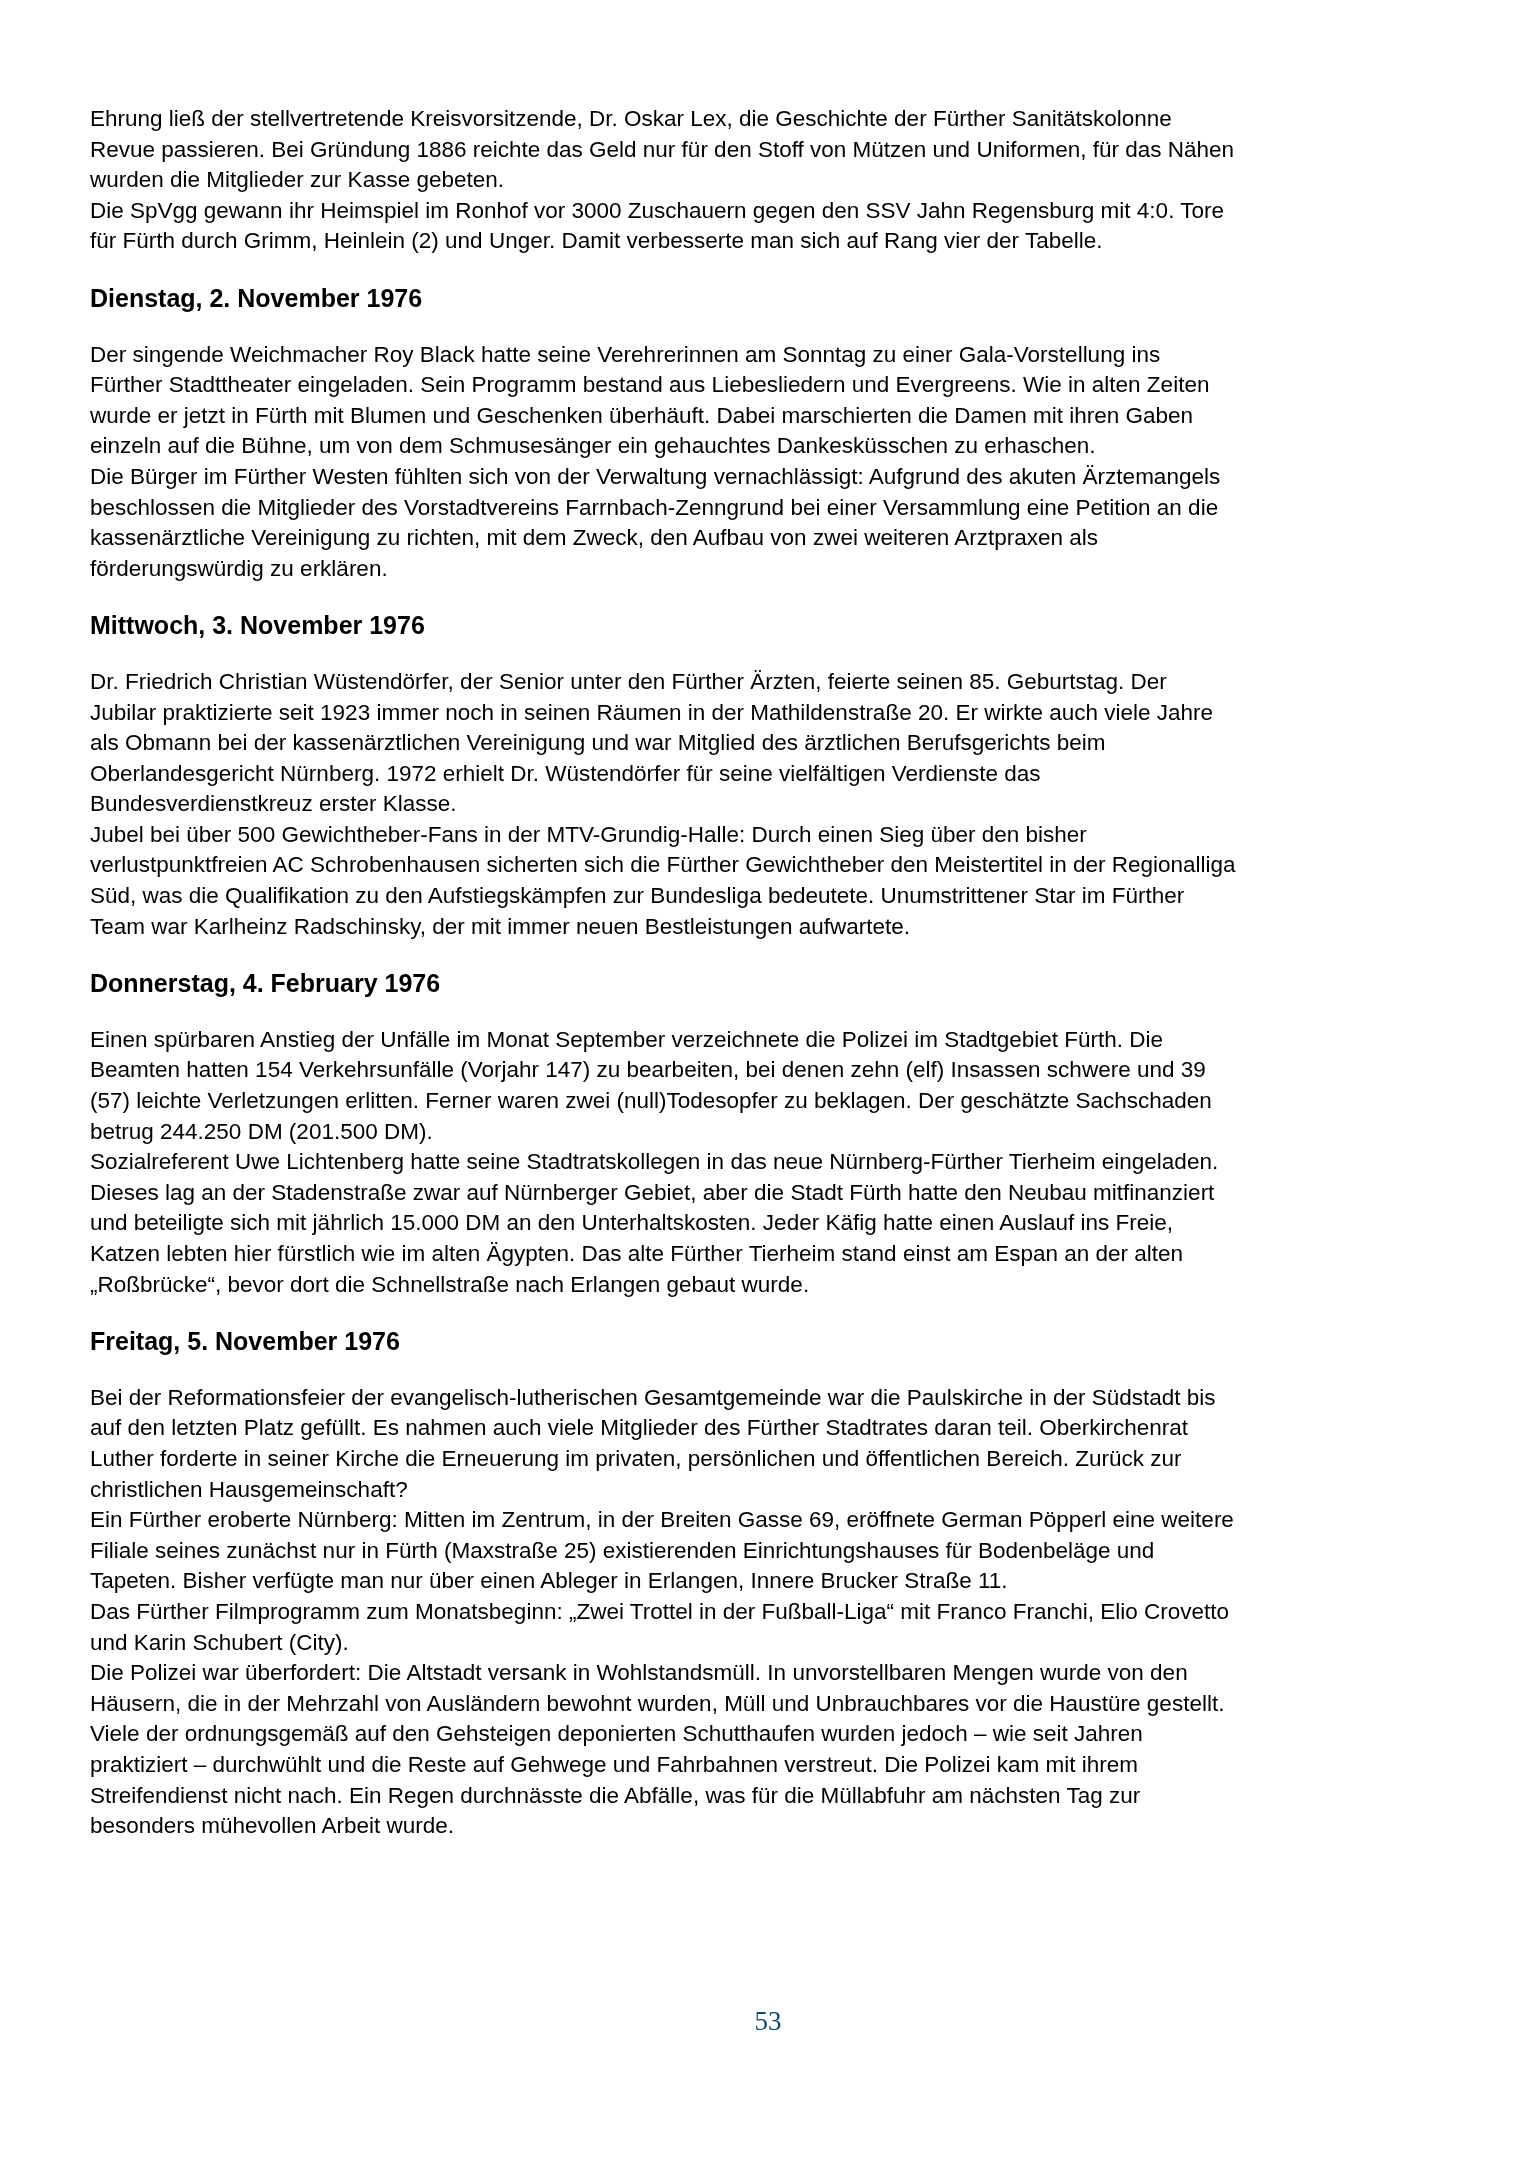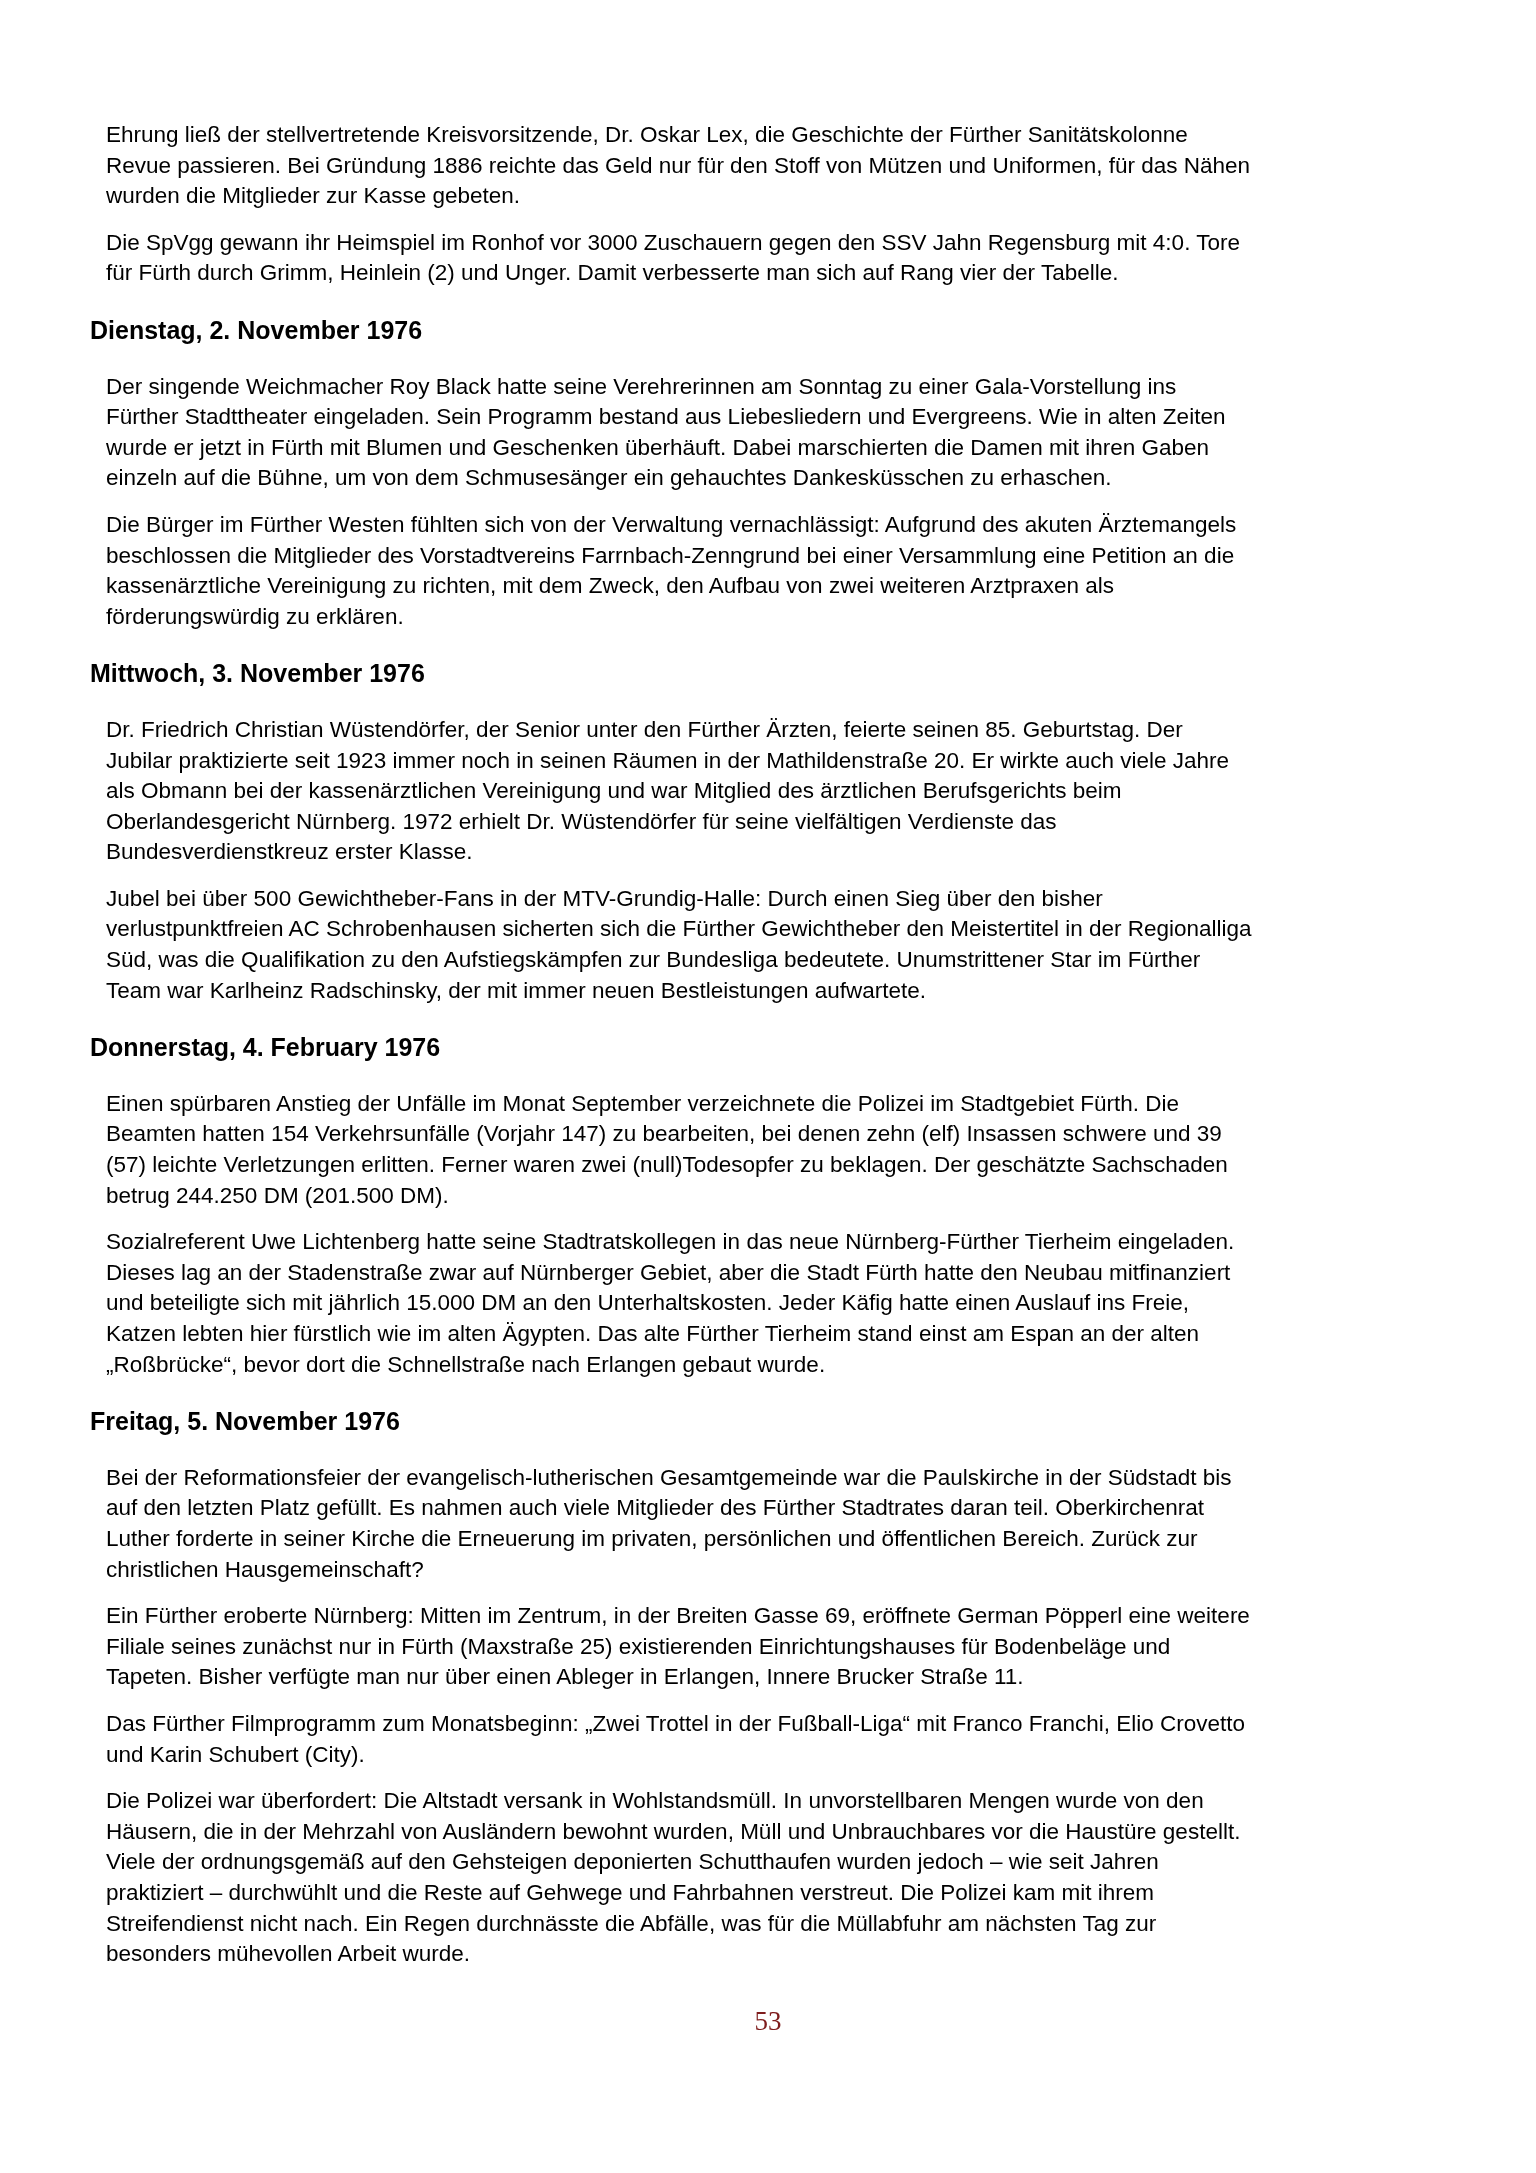--- a/index.html
+++ b/index.html
@@ -17,39 +17,39 @@
   }
   .page-content {
     position: absolute;
     left: 90px;
     top: 104px;
     width: 1430px;
     font-size: 22.5px;
     line-height: 30.6px;
   }
   .page-content p {
-    margin: 16px;
+    margin: 0;
     white-space: pre-line; 
   }
   .day-heading {
     font-size: 25px;
     line-height: 30.6px;
     font-weight: bold;
     margin: 26px 0 26px 0;
   }
   .page-footer {
     position: absolute;
     left: 0;
     right: 0;
     top: 2004px;
     text-align: center;
     font-family: "Liberation Serif", serif;
     font-size: 27px;
     line-height: 34px;
-    color: #7f1d1d;
+    color: #0c4a6e;
   }
 </style>
 </head>
 <body>
 
 <div class="page-content">
 
   <p>Ehrung ließ der stellvertretende Kreisvorsitzende, Dr. Oskar Lex, die Geschichte der Fürther Sanitätskolonne
 Revue passieren. Bei Gründung 1886 reichte das Geld nur für den Stoff von Mützen und Uniformen, für das Nähen
 wurden die Mitglieder zur Kasse gebeten.</p>

